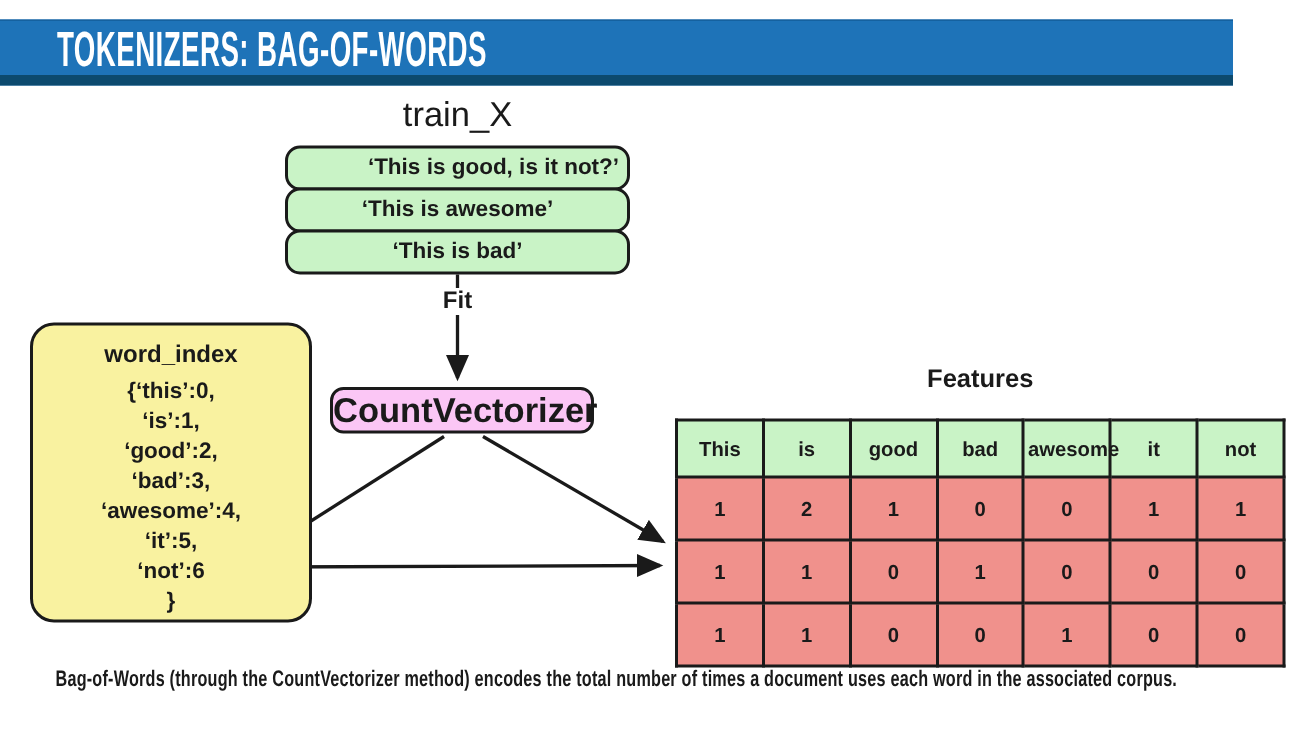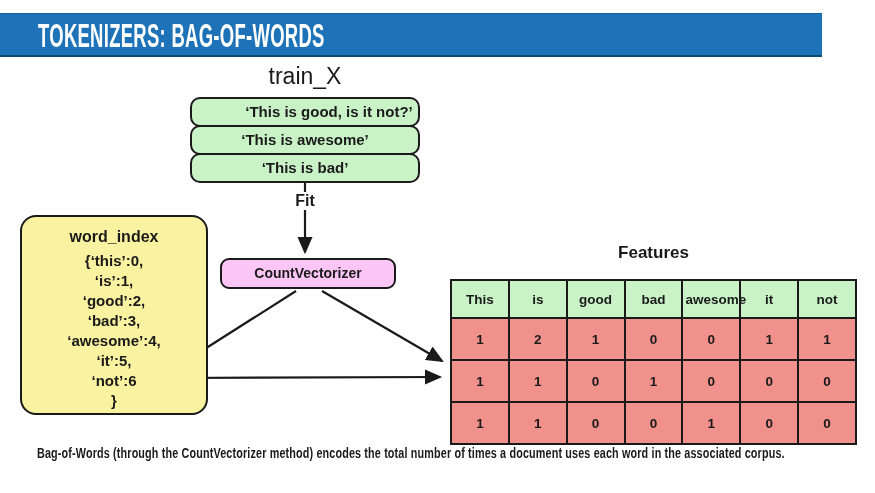--- a/index.html
+++ b/index.html
@@ -5,22 +5,22 @@
   html, body { margin:0; padding:0; background:#ffffff; }
   .stage {
     position:relative; width:875px; height:493px; background:#ffffff;
     font-family:"Liberation Sans","DejaVu Sans",sans-serif; color:#1a1a1a;
     overflow:hidden;
   }
   
   .header-bar {
     position:absolute; left:0; top:13px; width:822px; height:44px;
     background:#1e73b8; box-sizing:border-box;
-    border-top:1px solid #15619f; border-bottom:2px solid #0c4a6e;
-    display:flex; align-items:flex-end;
+    border-top:1px solid #15619f; border-bottom:7px solid #0c4a6e;
+    display:flex; align-items:flex-start;
   }
   .header-title {
     margin-left:38px; color:#ffffff; font-weight:bold; font-size:33px;
     letter-spacing:0.5px; white-space:nowrap;
     transform:scaleX(0.56); transform-origin:0 50%;
   }
   
   .train-label {
     position:absolute; left:190px; top:63px; width:230px; text-align:center;
     font-size:23px; font-weight:normal;
@@ -39,21 +39,21 @@
   
   .fit-label {
     position:absolute; left:287px; top:192px; width:36px; text-align:center;
     font-size:16px; font-weight:bold; background:#ffffff;
   }
   
   .vectorizer {
     position:absolute; left:220px; top:258px; width:176px; height:31px;
     box-sizing:border-box; background:#fbc6f5; border:2px solid #1a1a1a;
     border-radius:9px; text-align:center; line-height:27px;
-    font-size:14px; font-weight:bold;
+    font-size:23px; font-weight:bold;
   }
   
   .word-index {
     position:absolute; left:20px; top:215px; width:188px; height:200px;
     box-sizing:border-box; background:#f9f2a0; border:2px solid #1a1a1a;
     border-radius:16px; text-align:center; padding-top:11px;
   }
   .wi-title { font-size:16px; font-weight:bold; margin-bottom:5px; }
   .wi-line  { font-size:15px; font-weight:bold; line-height:20px; }
   

